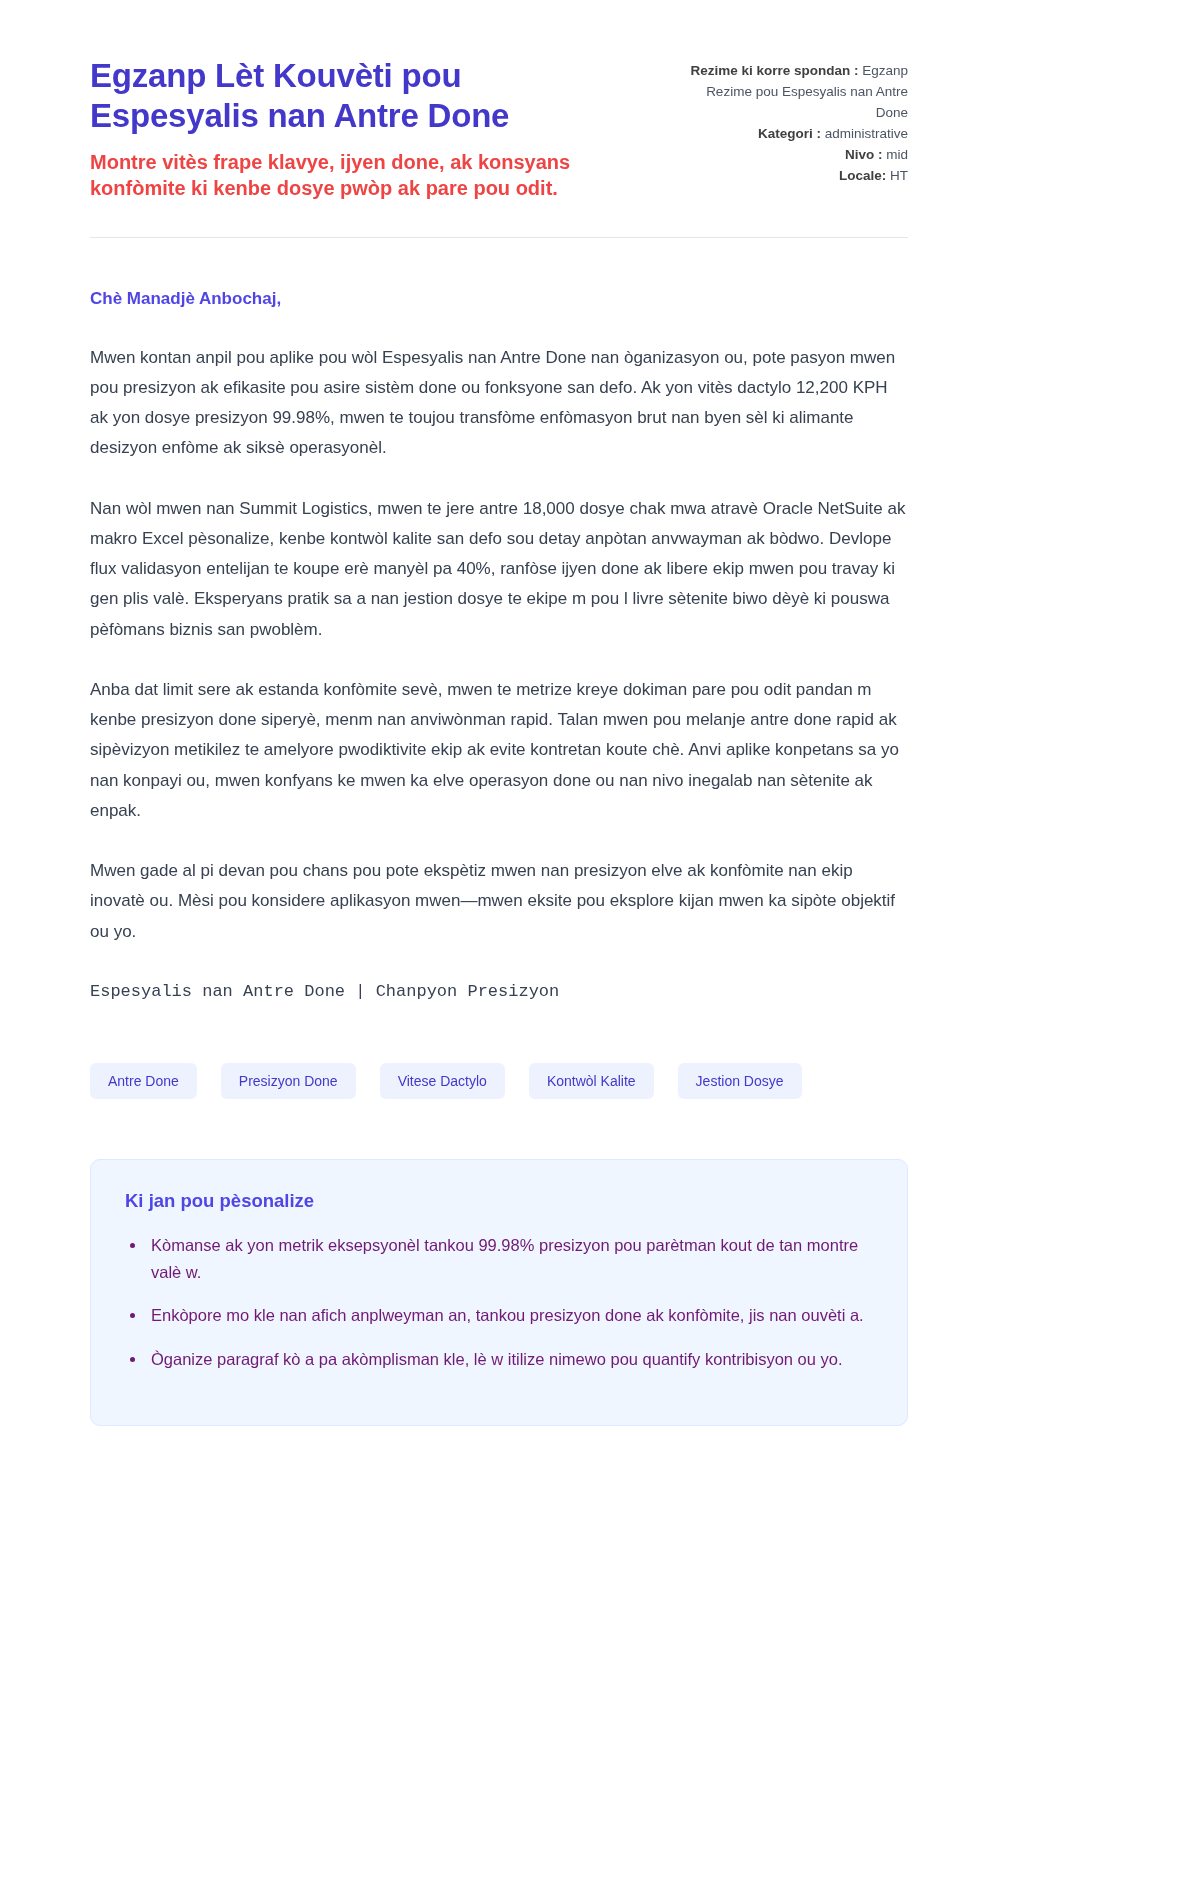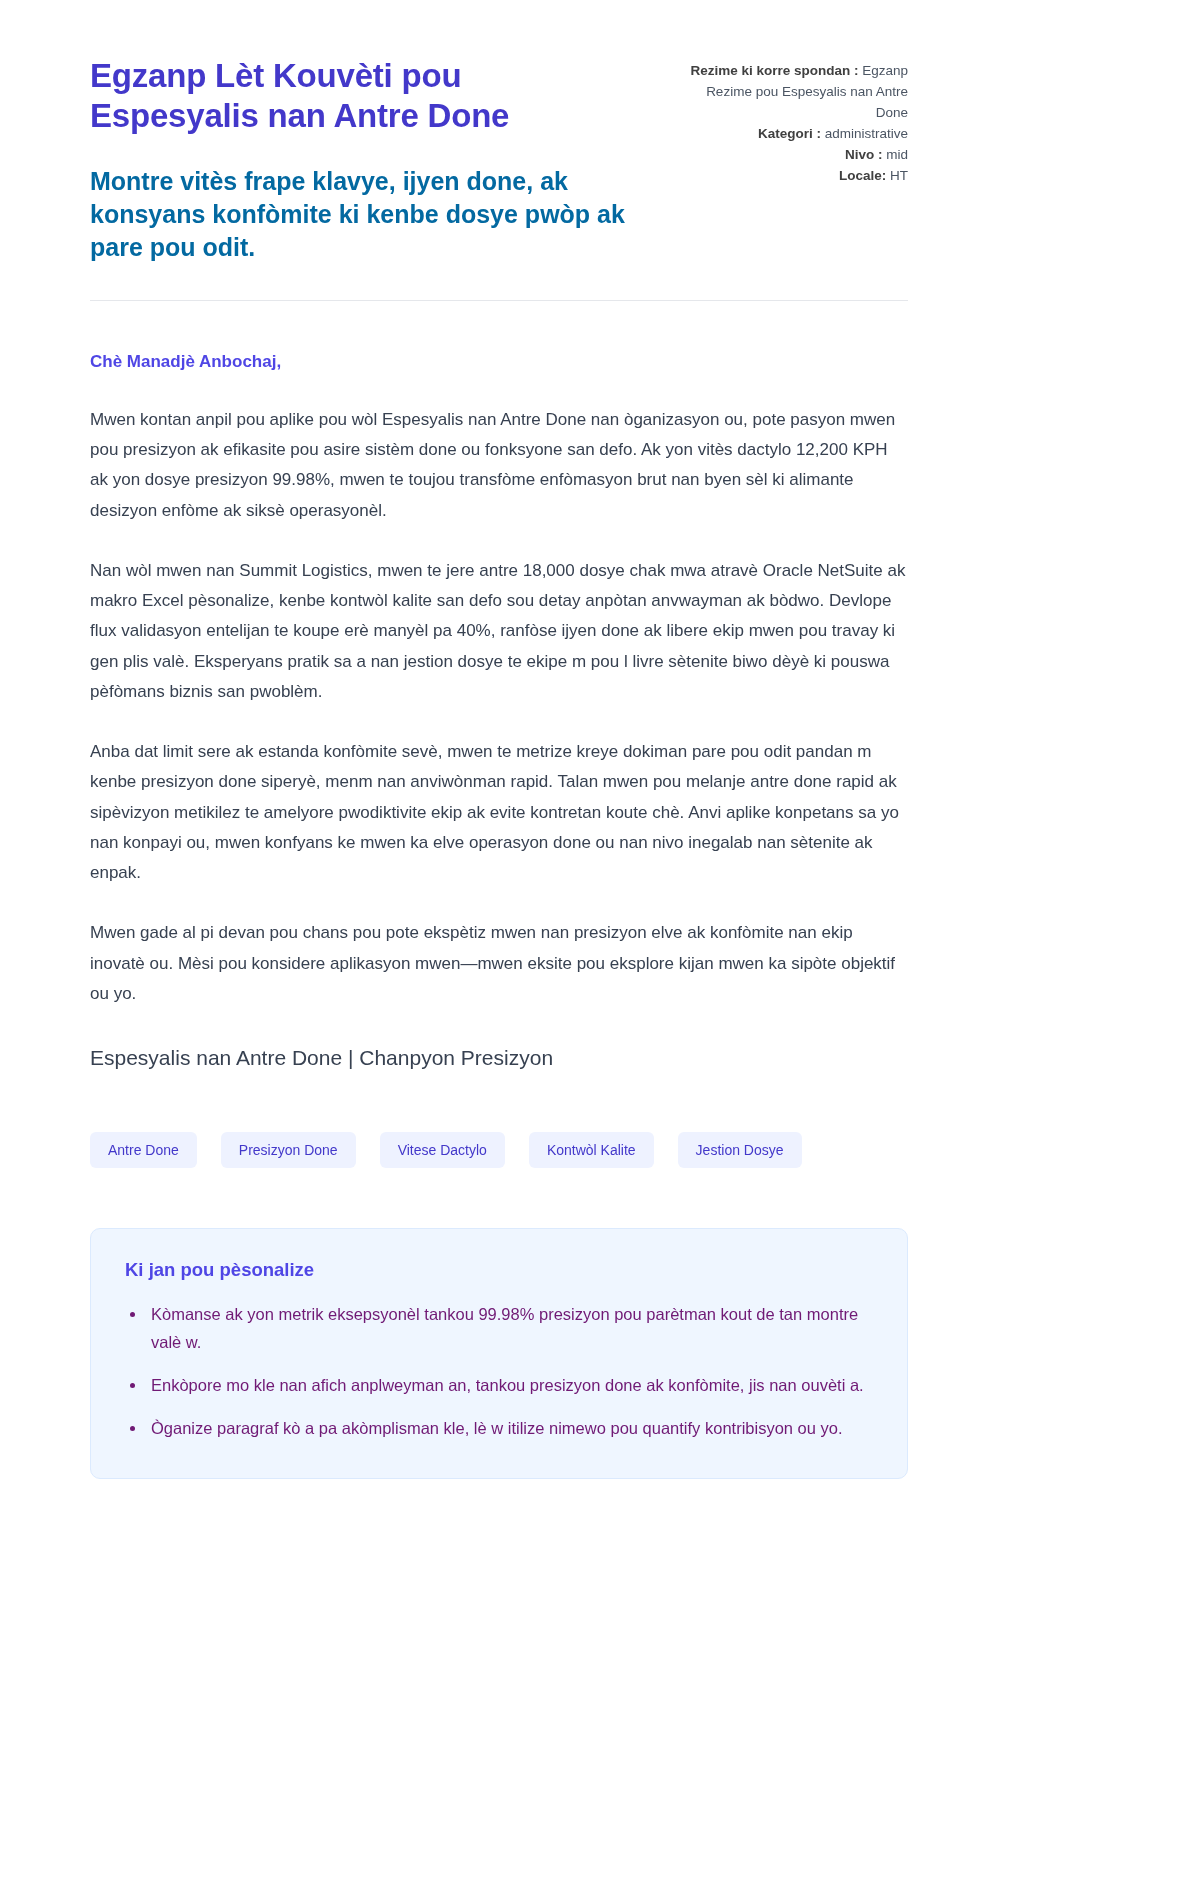--- a/index.html
+++ b/index.html
@@ -20,24 +20,24 @@
   .header { display: flex; justify-content: space-between; gap: 36px; }
   .header-left { max-width: 545px; }
   .page-title {
     font-size: 33px;
     line-height: 1.22;
     font-weight: 800;
     color: #4338ca;
     letter-spacing: -0.2px;
   }
   .page-subtitle {
-    margin-top: 28px;
-    font-size: 25px;
+    margin-top: 12px;
+    font-size: 20px;
     font-weight: 700;
-    color: #0369a1;
+    color: #ef4444;
     line-height: 1.32;
   }
   .meta {
     width: 232px;
     flex: none;
     text-align: right;
     font-size: 13.5px;
     line-height: 1.55;
     color: #4b5563;
     padding-top: 5px;
@@ -54,39 +54,39 @@
   
   .letter { margin-top: 46px; font-size: 17px; line-height: 1.78; color: #374151; }
   .salutation {
     color: #4f46e5;
     font-weight: 700;
     margin-bottom: 28px;
     font-size: 17px;
   }
   .body-para { margin-bottom: 30px; }
   .sig-name { font-weight: 700; color: #1f2937; margin-top: 56px; font-size: 17.5px; }
-  .sig-title { margin-top: 16px; font-size: 21px; color: #374151; }
+  .sig-title { margin-top: 16px; font-size: 17px; color: #374151; font-family: Liberation Mono, monospace; }
   
   .tags { margin-top: 56px; display: flex; flex-wrap: wrap; gap: 24px; }
   .tag {
     display: inline-block;
     background: #eef2ff;
     color: #4338ca;
     font-size: 14px;
     padding: 10px 18px;
     border-radius: 6px;
     cursor: pointer;
   }
   
   .tips-panel {
     margin-top: 60px;
     background: #eff6ff;
     border: 1px solid #dbeafe;
     border-radius: 10px;
-    padding: 30px 34px 20px 34px;
+    padding: 30px 34px 36px 34px;
   }
   .tips-heading {
     color: #4f46e5;
     font-size: 18.5px;
     font-weight: 700;
     margin-bottom: 20px;
   }
   .tips-list { list-style: disc; padding-left: 22px; }
   .tips-list li {
     font-size: 16.5px;

